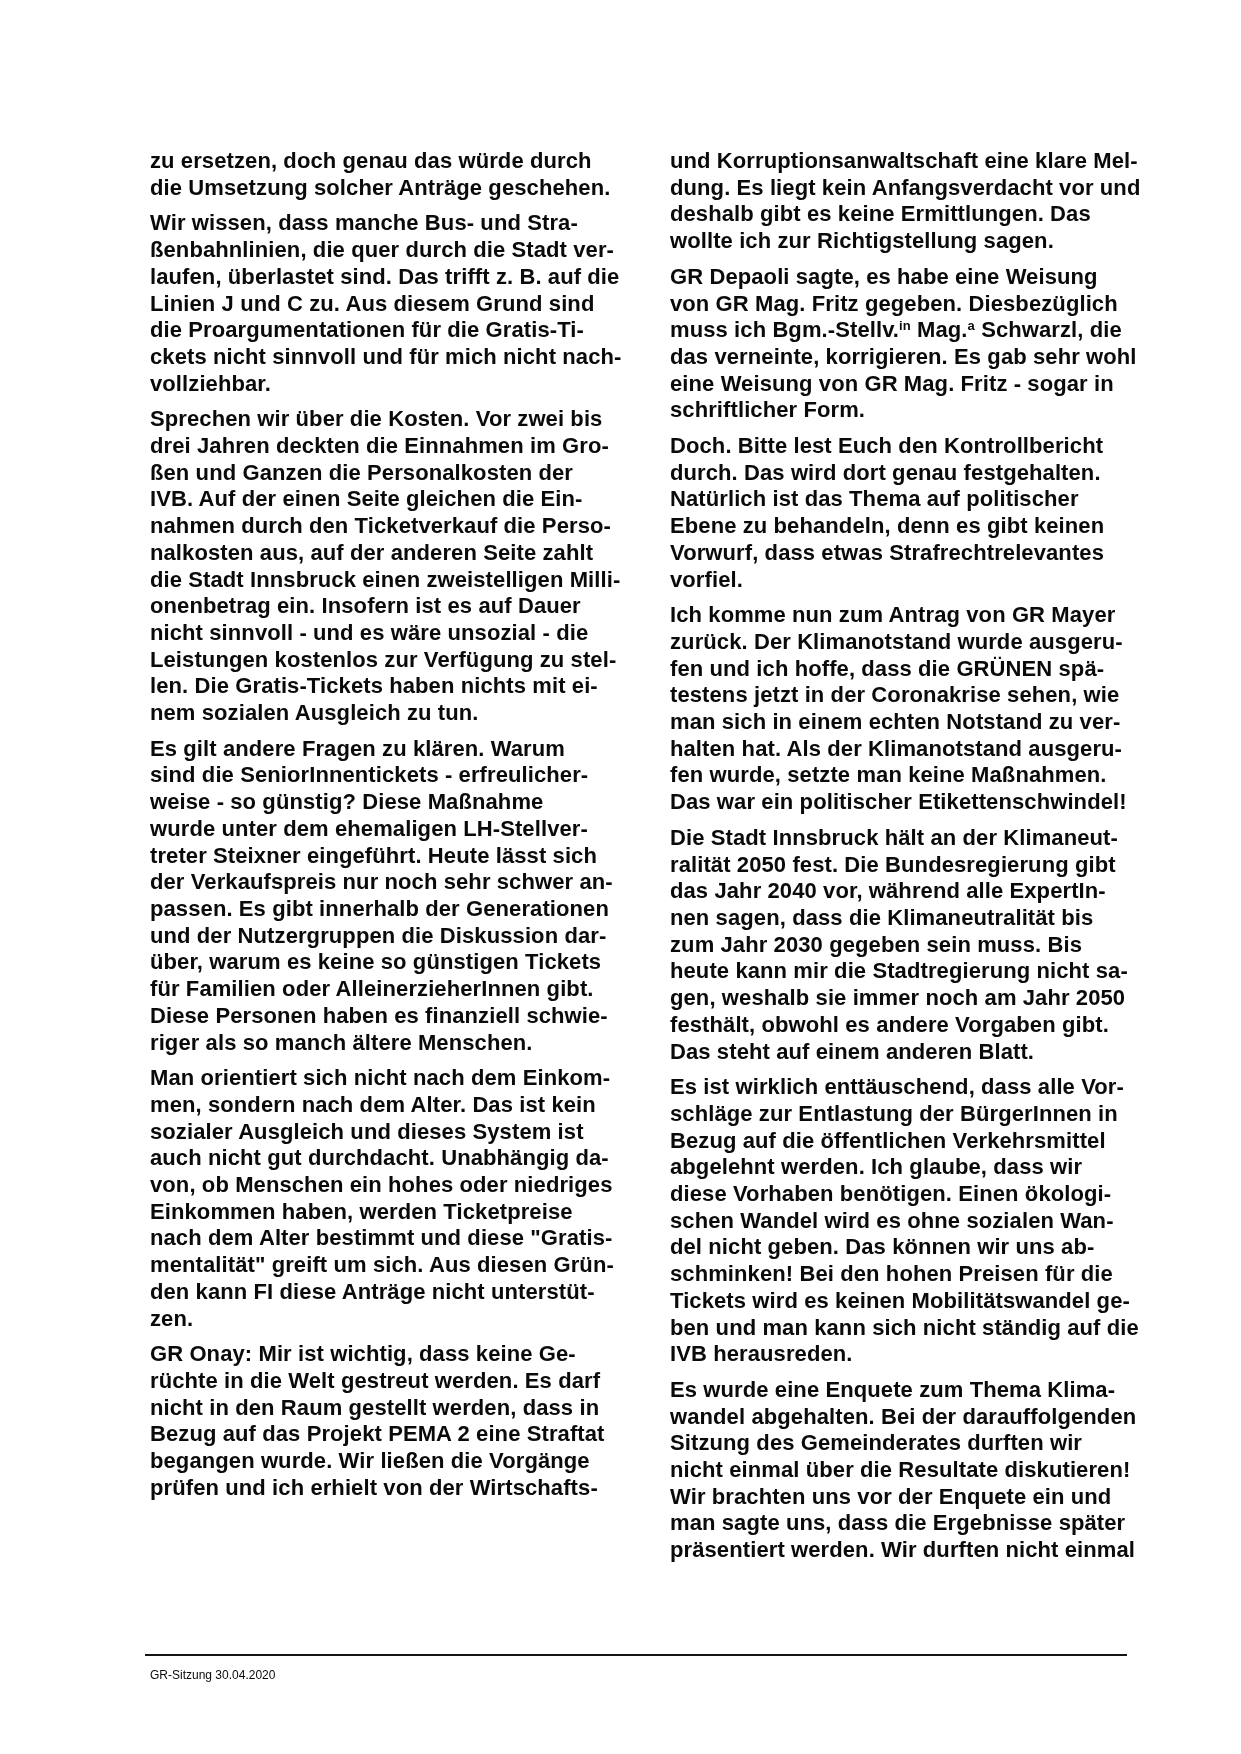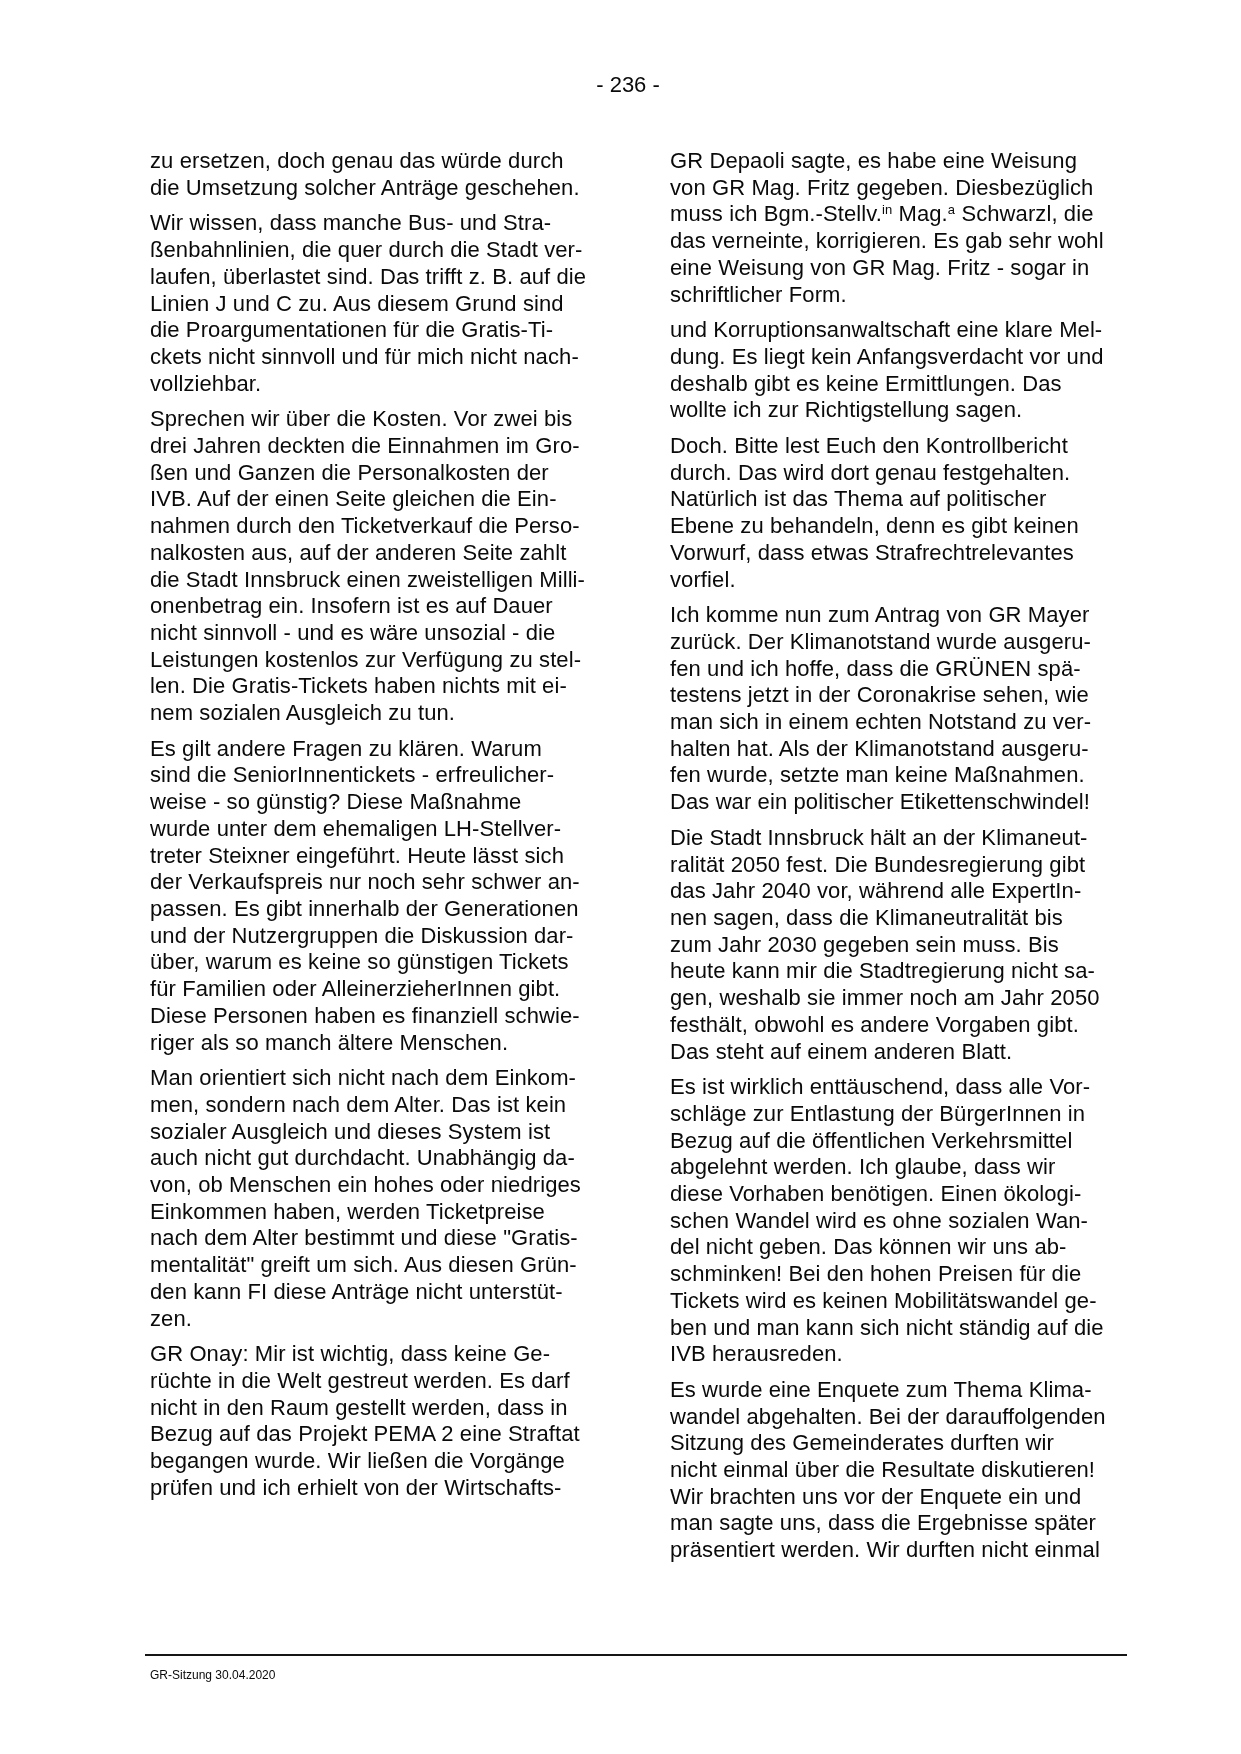--- a/index.html
+++ b/index.html
@@ -30,20 +30,21 @@
   }
   .col { flex: none; }
   .col-left  { width: 420px; margin-right: 100px; }
   .col-right { width: 436px; }
   .para {
     margin: 0 0 9px 0;
     font-size: 22px;
     line-height: 26.7px;
     white-space: pre;
     letter-spacing: 0.1px;
+    font-weight: bold;
   }
   .para sup {
     font-size: 13px;
     line-height: 0;
     vertical-align: 7px;
   }
   .footer-rule {
     position: absolute;
     top: 1654px;
     left: 145px;
@@ -57,21 +58,20 @@
     left: 150px;
     font-size: 12px;
     line-height: 24px;
     white-space: pre;
   }
 </style>
 </head>
 <body>
 
 <div class="page">
-  <div class="page-number">- 236 -</div>
 
   <div class="columns">
     <div class="col col-left">
         <p class="para"><span>zu ersetzen, doch genau das würde durch
 die Umsetzung solcher Anträge geschehen.</span></p>
         <p class="para"><span>Wir wissen, dass manche Bus- und Stra-
 ßenbahnlinien, die quer durch die Stadt ver-
 laufen, überlastet sind. Das trifft z. B. auf die
 Linien J und C zu. Aus diesem Grund sind
 die Proargumentationen für die Gratis-Ti-
@@ -112,30 +112,30 @@
 den kann FI diese Anträge nicht unterstüt-
 zen.</span></p>
         <p class="para"><span>GR Onay: Mir ist wichtig, dass keine Ge-
 rüchte in die Welt gestreut werden. Es darf
 nicht in den Raum gestellt werden, dass in
 Bezug auf das Projekt PEMA 2 eine Straftat
 begangen wurde. Wir ließen die Vorgänge
 prüfen und ich erhielt von der Wirtschafts-</span></p>
       </div>
     <div class="col col-right">
+        <p class="para"><span>und Korruptionsanwaltschaft eine klare Mel-
+dung. Es liegt kein Anfangsverdacht vor und
+deshalb gibt es keine Ermittlungen. Das
+wollte ich zur Richtigstellung sagen.</span></p>
         <p class="para"><span>GR Depaoli sagte, es habe eine Weisung
 von GR Mag. Fritz gegeben. Diesbezüglich
 muss ich Bgm.-Stellv.</span><sup>in</sup><span> Mag.</span><sup>a</sup><span> Schwarzl, die
 das verneinte, korrigieren. Es gab sehr wohl
 eine Weisung von GR Mag. Fritz - sogar in
 schriftlicher Form.</span></p>
-        <p class="para"><span>und Korruptionsanwaltschaft eine klare Mel-
-dung. Es liegt kein Anfangsverdacht vor und
-deshalb gibt es keine Ermittlungen. Das
-wollte ich zur Richtigstellung sagen.</span></p>
         <p class="para"><span>Doch. Bitte lest Euch den Kontrollbericht
 durch. Das wird dort genau festgehalten.
 Natürlich ist das Thema auf politischer
 Ebene zu behandeln, denn es gibt keinen
 Vorwurf, dass etwas Strafrechtrelevantes
 vorfiel.</span></p>
         <p class="para"><span>Ich komme nun zum Antrag von GR Mayer
 zurück. Der Klimanotstand wurde ausgeru-
 fen und ich hoffe, dass die GRÜNEN spä-
 testens jetzt in der Coronakrise sehen, wie

